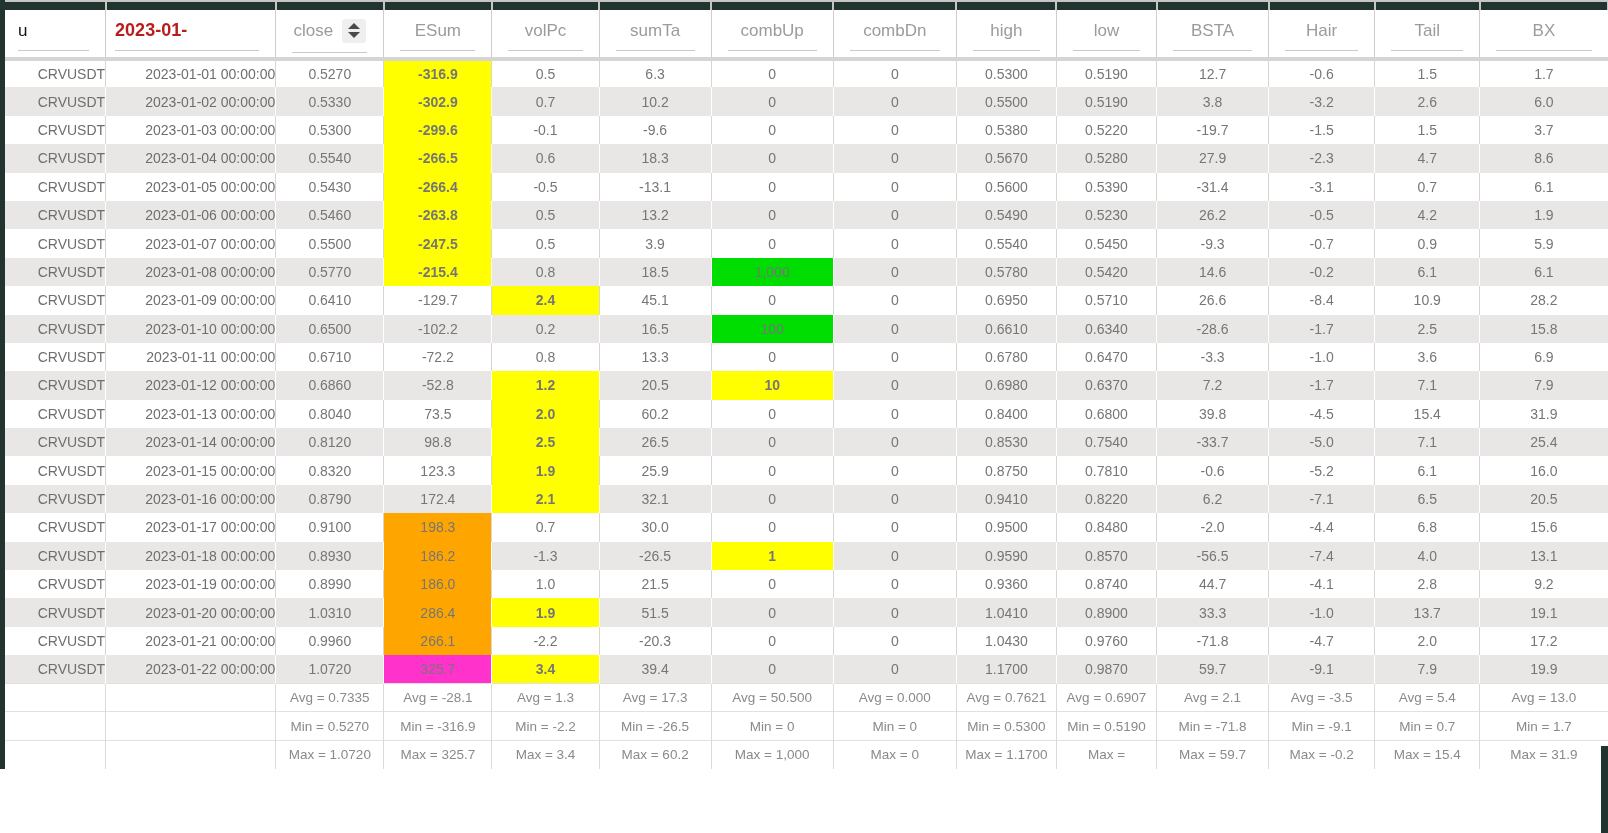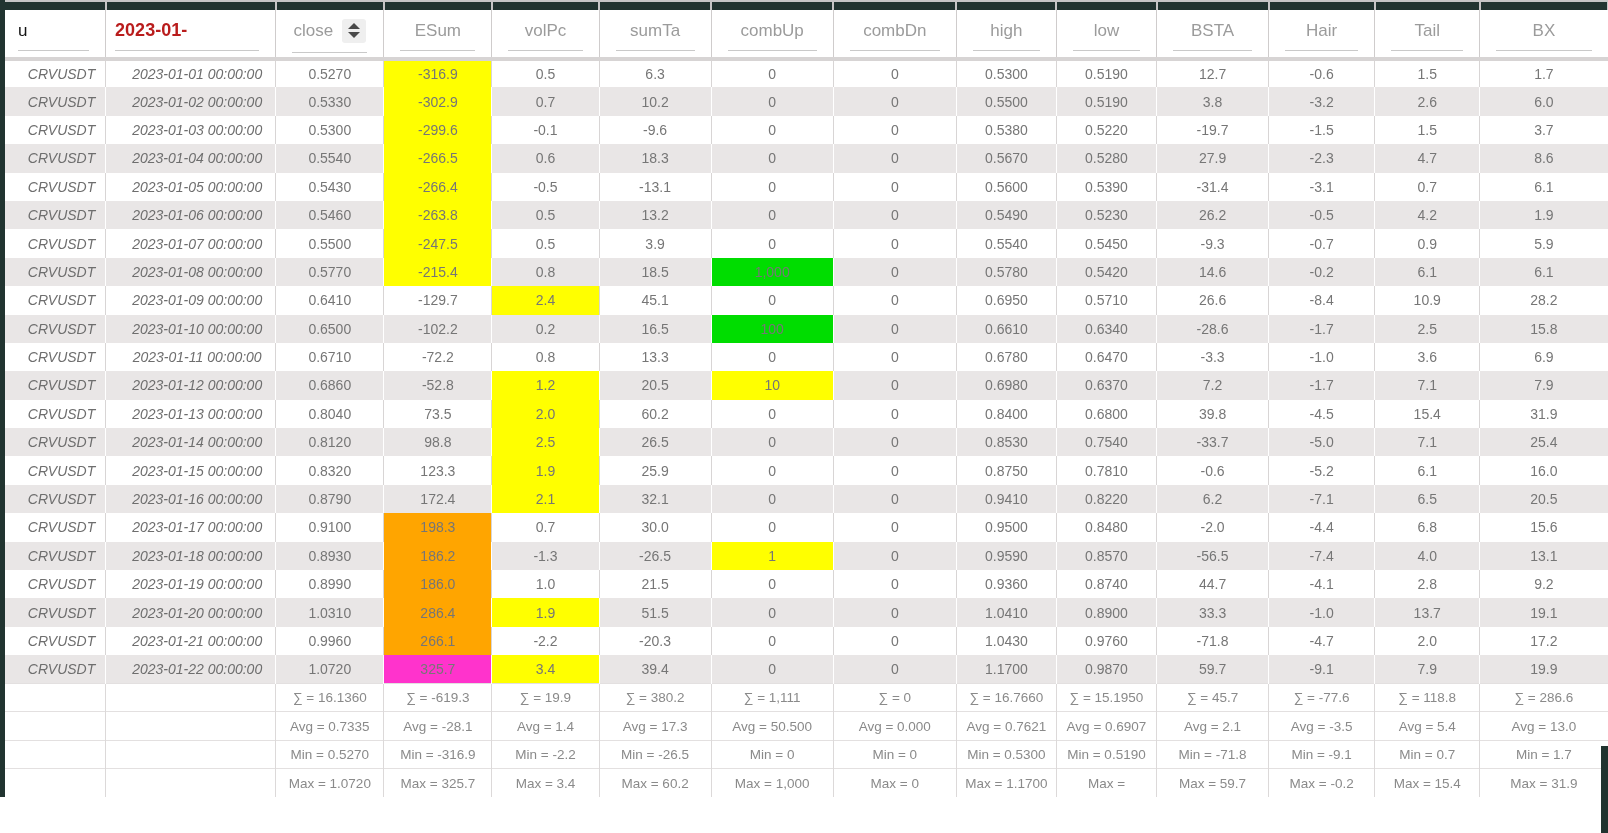--- a/index.html
+++ b/index.html
@@ -40,22 +40,22 @@
   }
   .tri-up { width:0; height:0; border-left:6px solid transparent; border-right:6px solid transparent; border-bottom:6px solid #4a4a4a; }
   .tri-down { width:0; height:0; border-left:6px solid transparent; border-right:6px solid transparent; border-top:6px solid #4a4a4a; }
   
   tbody td {
     height:28.4px; text-align:center; vertical-align:middle;
     color:#767676; font-size:14px; white-space:nowrap; overflow:hidden;
   }
   tr.odd  td { background:#ffffff; border-right:1px solid #d8d5d5; }
   tr.even td { background:#e9e6e6; border-right:1px solid #ffffff; }
-  td.c-u, td.c-date { text-align:center; padding-left:13px; color:#6e6e6e;font-style:italic; }
-  td.hl-yellow  { background:#ffff00 !important; }
+  td.c-u, td.c-date { text-align:right; padding-left:13px; color:#6e6e6e; }
+  td.hl-yellow  { background:#ffff00 !important;font-weight:bold; }
   td.hl-green   { background:#00dd00 !important;margin-top:28px; }
   td.hl-orange  { background:#ffa500 !important; }
   td.hl-magenta { background:#ff33cc !important; }
   
   tbody.summary td {
     background:#ffffff; color:#8a8a8a; font-size:13.5px;
     border-right:1px solid #dcd9d9; border-top:1px solid #e3e0e0;
   }
   .right-dark-bar {
     position:absolute; right:0; top:746px; width:7px; height:87px;
@@ -502,39 +502,23 @@
           <td class="c-bsta">59.7</td>
           <td class="c-hair">-9.1</td>
           <td class="c-tail">7.9</td>
           <td class="c-bx">19.9</td>
         </tr>
       </tbody>
     <tbody class="summary" id="summary-rows">
         <tr>
           <td class="c-u"></td>
           <td class="c-date"></td>
-          <td class="c-close">∑ = 16.1360</td>
-          <td class="c-esum">∑ = -619.3</td>
-          <td class="c-volpc">∑ = 19.9</td>
-          <td class="c-sumta">∑ = 380.2</td>
-          <td class="c-combup">∑ = 1,111</td>
-          <td class="c-combdn">∑ = 0</td>
-          <td class="c-high">∑ = 16.7660</td>
-          <td class="c-low">∑ = 15.1950</td>
-          <td class="c-bsta">∑ = 45.7</td>
-          <td class="c-hair">∑ = -77.6</td>
-          <td class="c-tail">∑ = 118.8</td>
-          <td class="c-bx">∑ = 286.6</td>
-        </tr>
-        <tr>
-          <td class="c-u"></td>
-          <td class="c-date"></td>
           <td class="c-close">Avg = 0.7335</td>
           <td class="c-esum">Avg = -28.1</td>
-          <td class="c-volpc">Avg = 1.4</td>
+          <td class="c-volpc">Avg = 1.3</td>
           <td class="c-sumta">Avg = 17.3</td>
           <td class="c-combup">Avg = 50.500</td>
           <td class="c-combdn">Avg = 0.000</td>
           <td class="c-high">Avg = 0.7621</td>
           <td class="c-low">Avg = 0.6907</td>
           <td class="c-bsta">Avg = 2.1</td>
           <td class="c-hair">Avg = -3.5</td>
           <td class="c-tail">Avg = 5.4</td>
           <td class="c-bx">Avg = 13.0</td>
         </tr>

